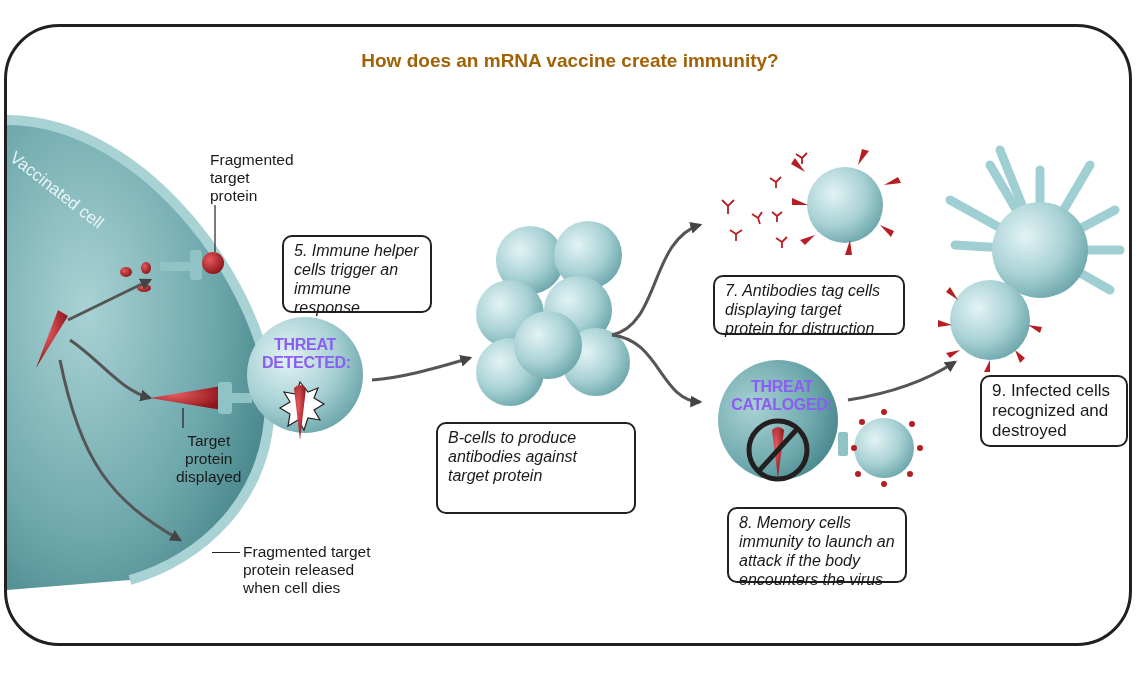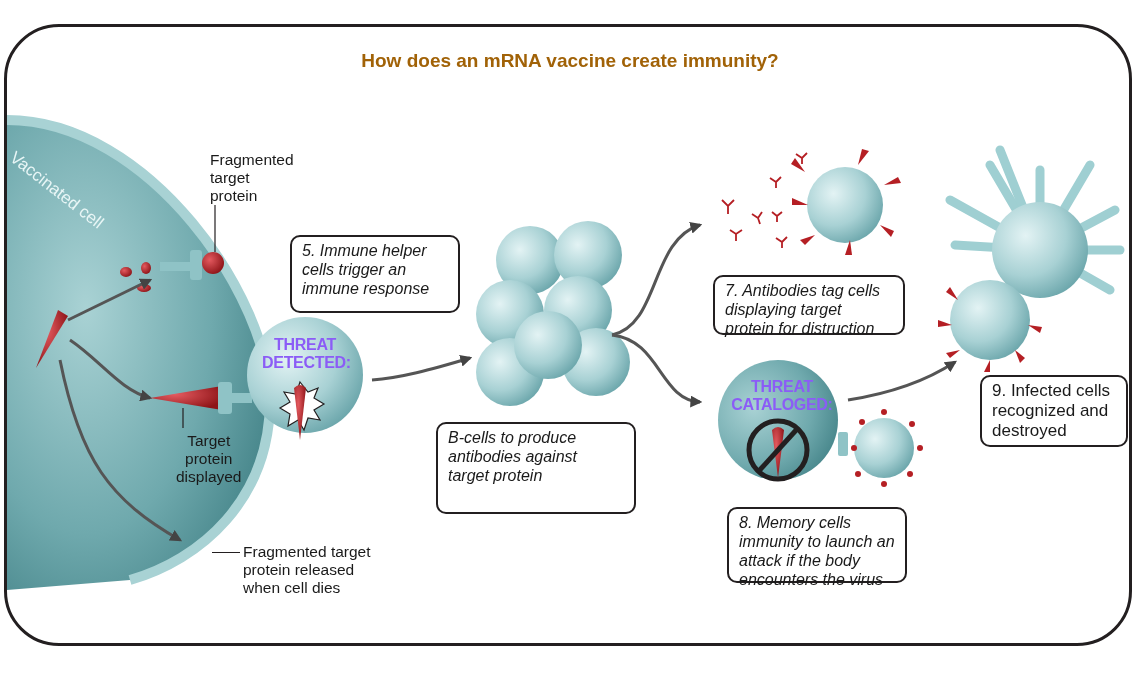--- a/index.html
+++ b/index.html
@@ -187,21 +187,21 @@
 <div class="threat" style="left:262px; top:336px; width:86px;">
   <div>THREAT</div>
   <div>DETECTED:</div>
 </div>
 
 <div class="threat" style="left:722px; top:378px; width:120px;">
   <div>THREAT</div>
   <div>CATALOGED:</div>
 </div>
 
-<div class="box" style="left:282px; top:235px; width:170px; height:78px;margin-left:8px;">
+<div class="box" style="left:282px; top:235px; width:150px; height:78px;">
   <div>5. Immune helper</div>
   <div>cells trigger an</div>
   <div>immune response</div>
 </div>
 
 <div class="box" style="left:436px; top:422px; width:200px; height:92px;">
   <div>B-cells to produce</div>
   <div>antibodies against</div>
   <div>target protein</div>
 </div>

